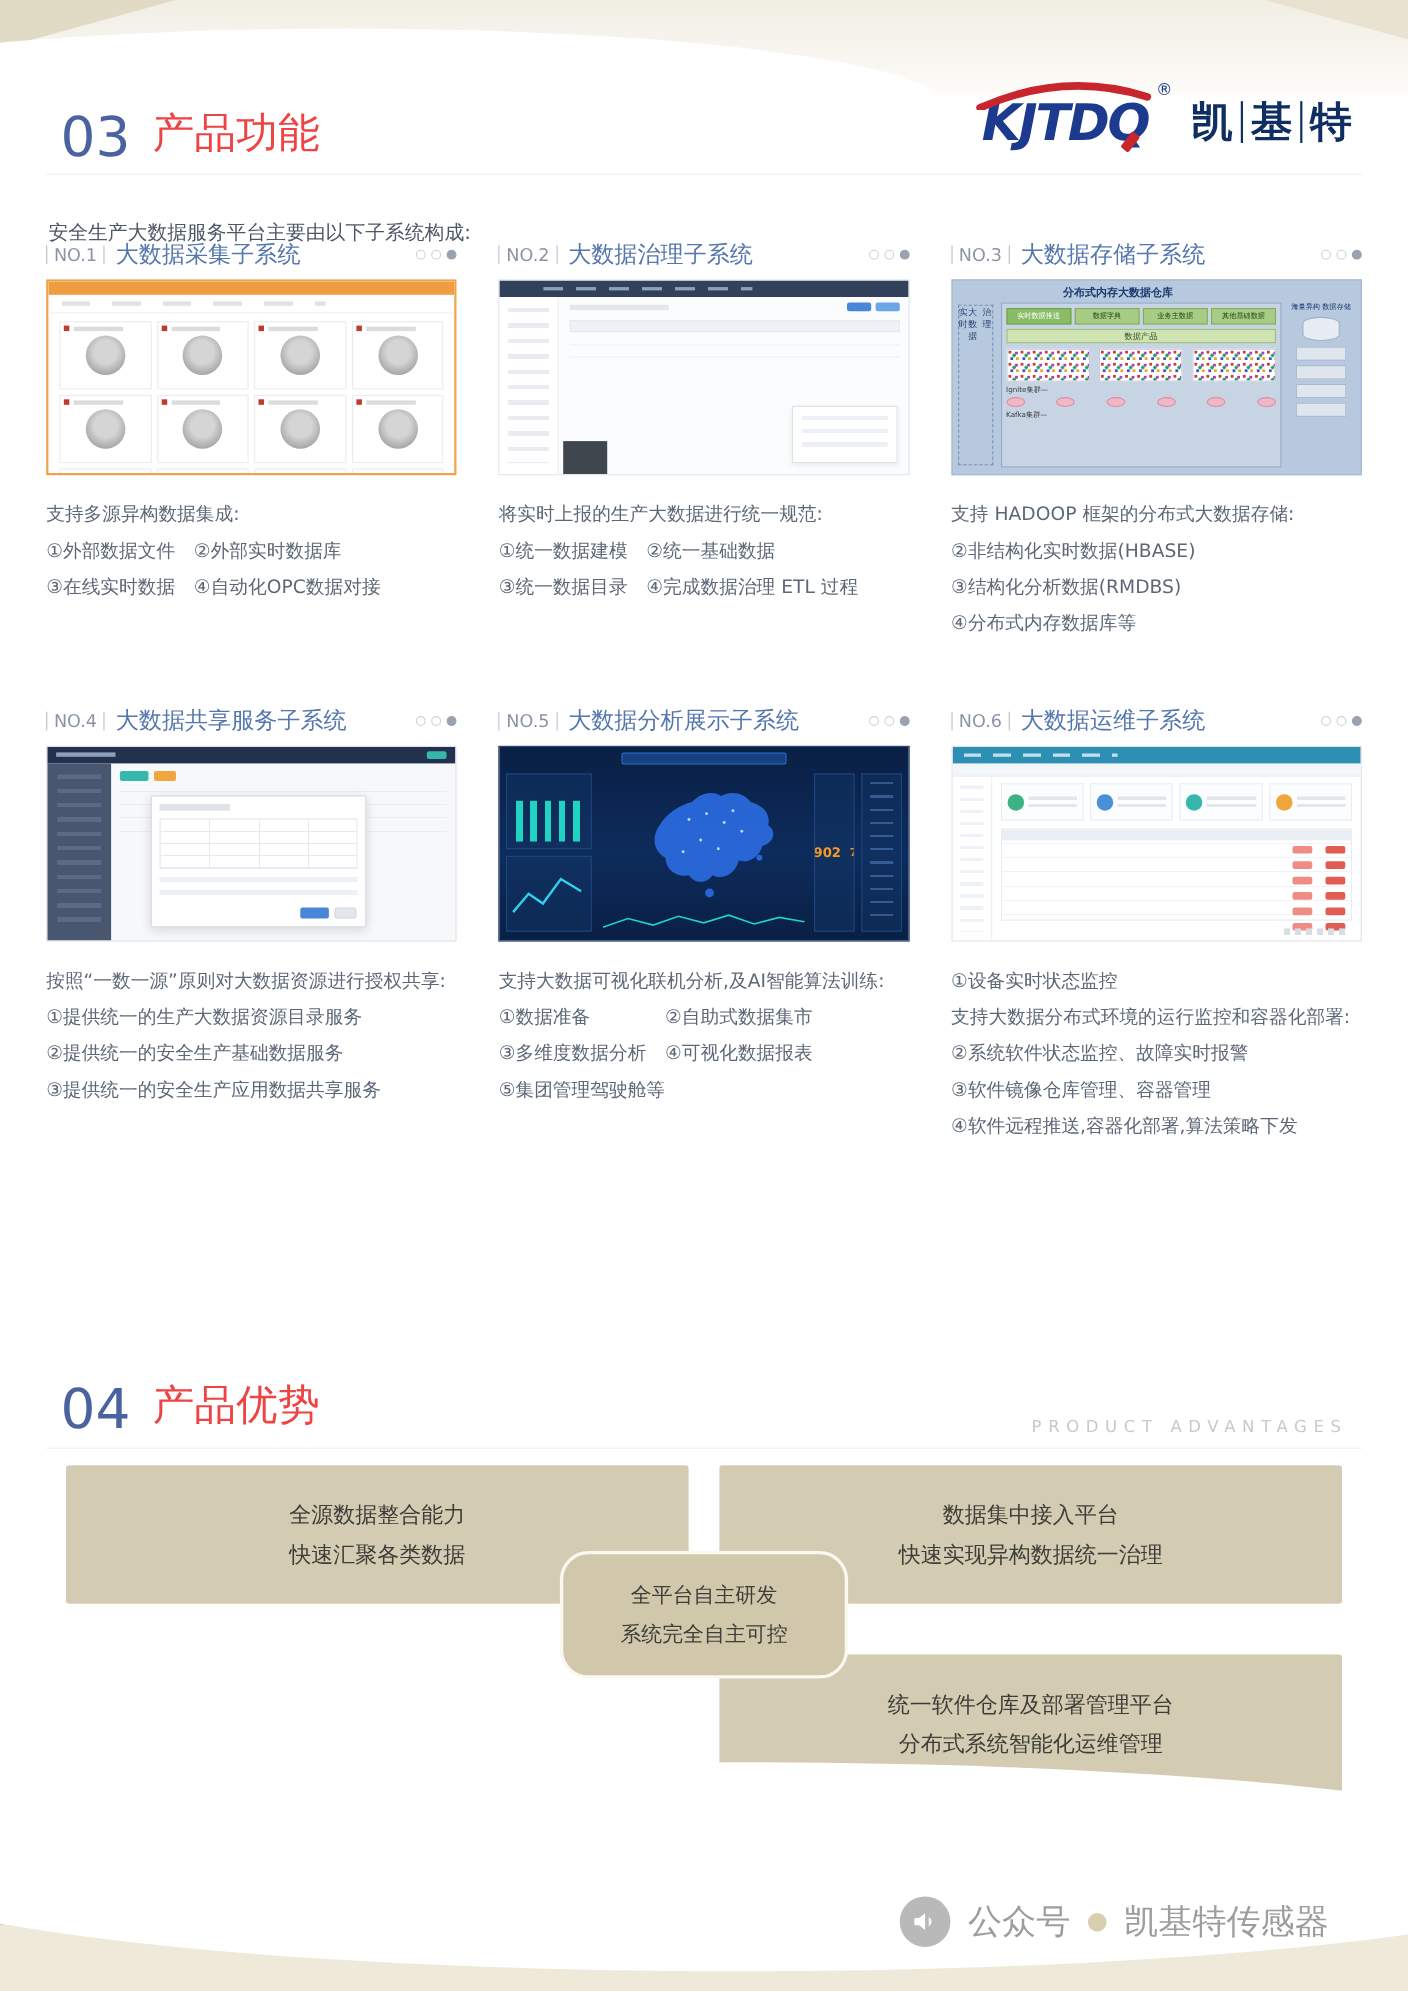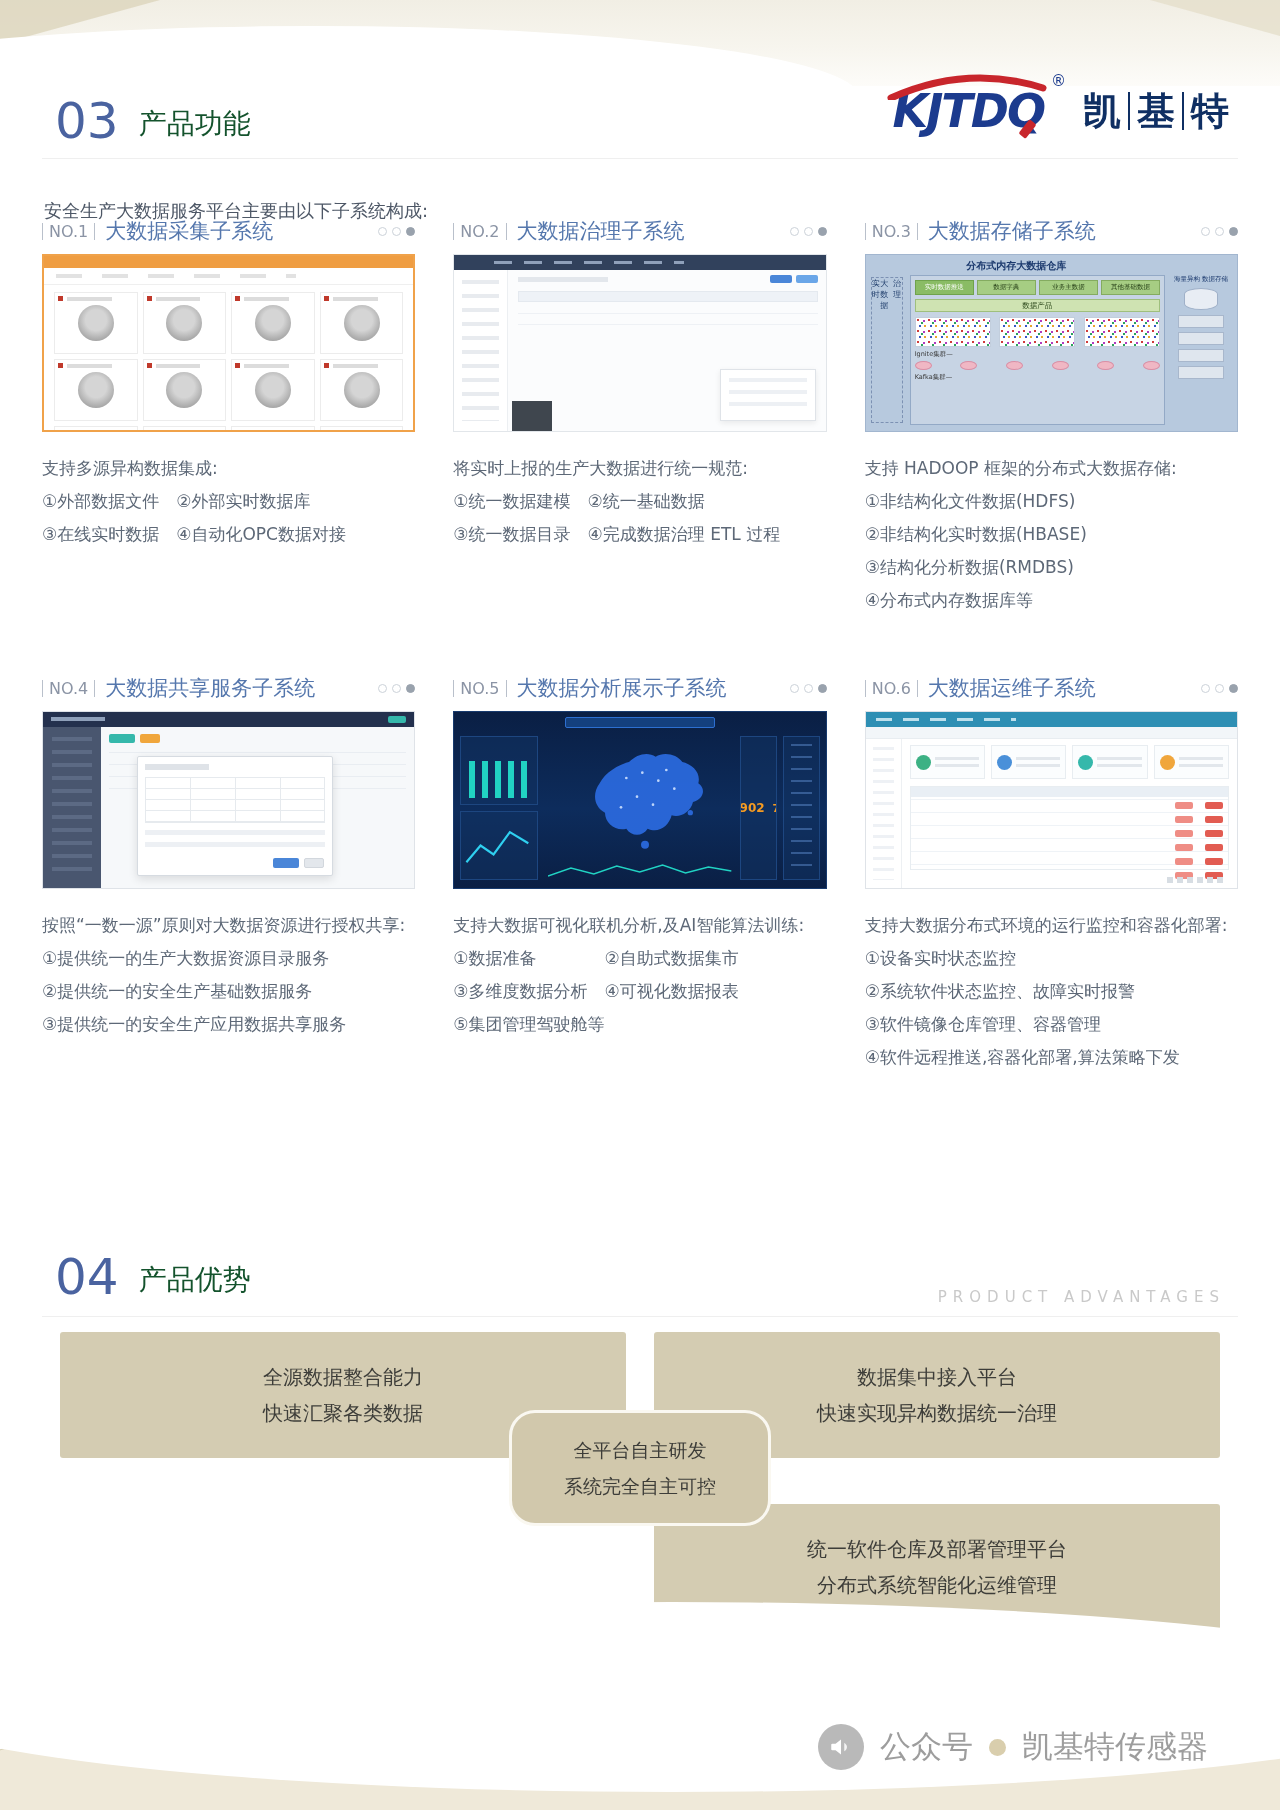--- a/index.html
+++ b/index.html
@@ -12,21 +12,21 @@
     background:linear-gradient(180deg,#f1eee4 0%,#f7f5ee 55%,#fdfcf9 100%);border-bottom:1px solid #ecead f;}
   .decor-top .white-curve{position:absolute;left:-18%;top:26px;width:85%;height:140px;background:#fff;border-radius:50%;}
   .decor-top .wedge-left{position:absolute;top:0;left:0;width:160px;height:44px;background:#dcd4bb;
     clip-path:polygon(0 0,100% 0,0 100%);opacity:.8;}
   .decor-top .wedge-right{position:absolute;top:0;right:0;width:130px;height:36px;background:#e5dfca;
     clip-path:polygon(0 0,100% 0,100% 100%);opacity:.8;}
 
   
   .sec-head{position:absolute;left:55px;display:flex;align-items:flex-end;gap:20px;z-index:3;}
   .sec-num{font-size:50px;line-height:1;color:#4a63a0;font-weight:400;}
-  .sec-title{font-size:28px;color:#14532d;padding-bottom:3px;}
+  .sec-title{font-size:38px;color:#ef4444;padding-bottom:3px;}
   .rule{position:absolute;left:42px;right:42px;height:1px;background:#efefef;z-index:1;}
   .sec-en{position:absolute;right:55px;font-size:15px;letter-spacing:6px;color:#c9c9c9;z-index:3;}
 
   .intro{position:absolute;left:44px;top:181px;font-size:18px;color:#4d5766;}
 
   
   .grid{position:absolute;left:42px;top:216px;width:1196px;display:grid;
         grid-template-columns:repeat(3,1fr);column-gap:38px;row-gap:56px;}
   .card-head{display:flex;align-items:center;height:30px;}
   .no-wrap{display:flex;align-items:center;gap:6px;color:#8b94a5;font-size:16px;}
@@ -421,21 +421,20 @@
           <div class="t3-stack">
               <em></em>
               <em></em>
               <em></em>
               <em></em>
             </div>
         </div>
       </div>
       <div class="desc">
         <p>支持 HADOOP 框架的分布式大数据存储:</p>
-        <p>①非结构化文件数据(HDFS)</p>
         <p>②非结构化实时数据(HBASE)</p>
         <p>③结构化分析数据(RMDBS)</p>
         <p>④分布式内存数据库等</p>
       </div>
     </div>
 
     <div class="card">
       <div class="card-head">
         <span class="no-wrap">
             <span class="vbar"></span>
@@ -586,22 +585,22 @@
             <em></em>
             <em></em>
             <em></em>
             <em></em>
             <em></em>
             <em></em>
           </div>
         <div class="t6-pag"></div>
       </div>
       <div class="desc">
+        <p>①设备实时状态监控</p>
         <p>支持大数据分布式环境的运行监控和容器化部署:</p>
-        <p>①设备实时状态监控</p>
         <p>②系统软件状态监控、故障实时报警</p>
         <p>③软件镜像仓库管理、容器管理</p>
         <p>④软件远程推送,容器化部署,算法策略下发</p>
       </div>
     </div>
   </div>
 
   <div class="sec-head" style="top:1252px;">
     <span class="sec-num">04</span>
     <span class="sec-title">产品优势</span>

